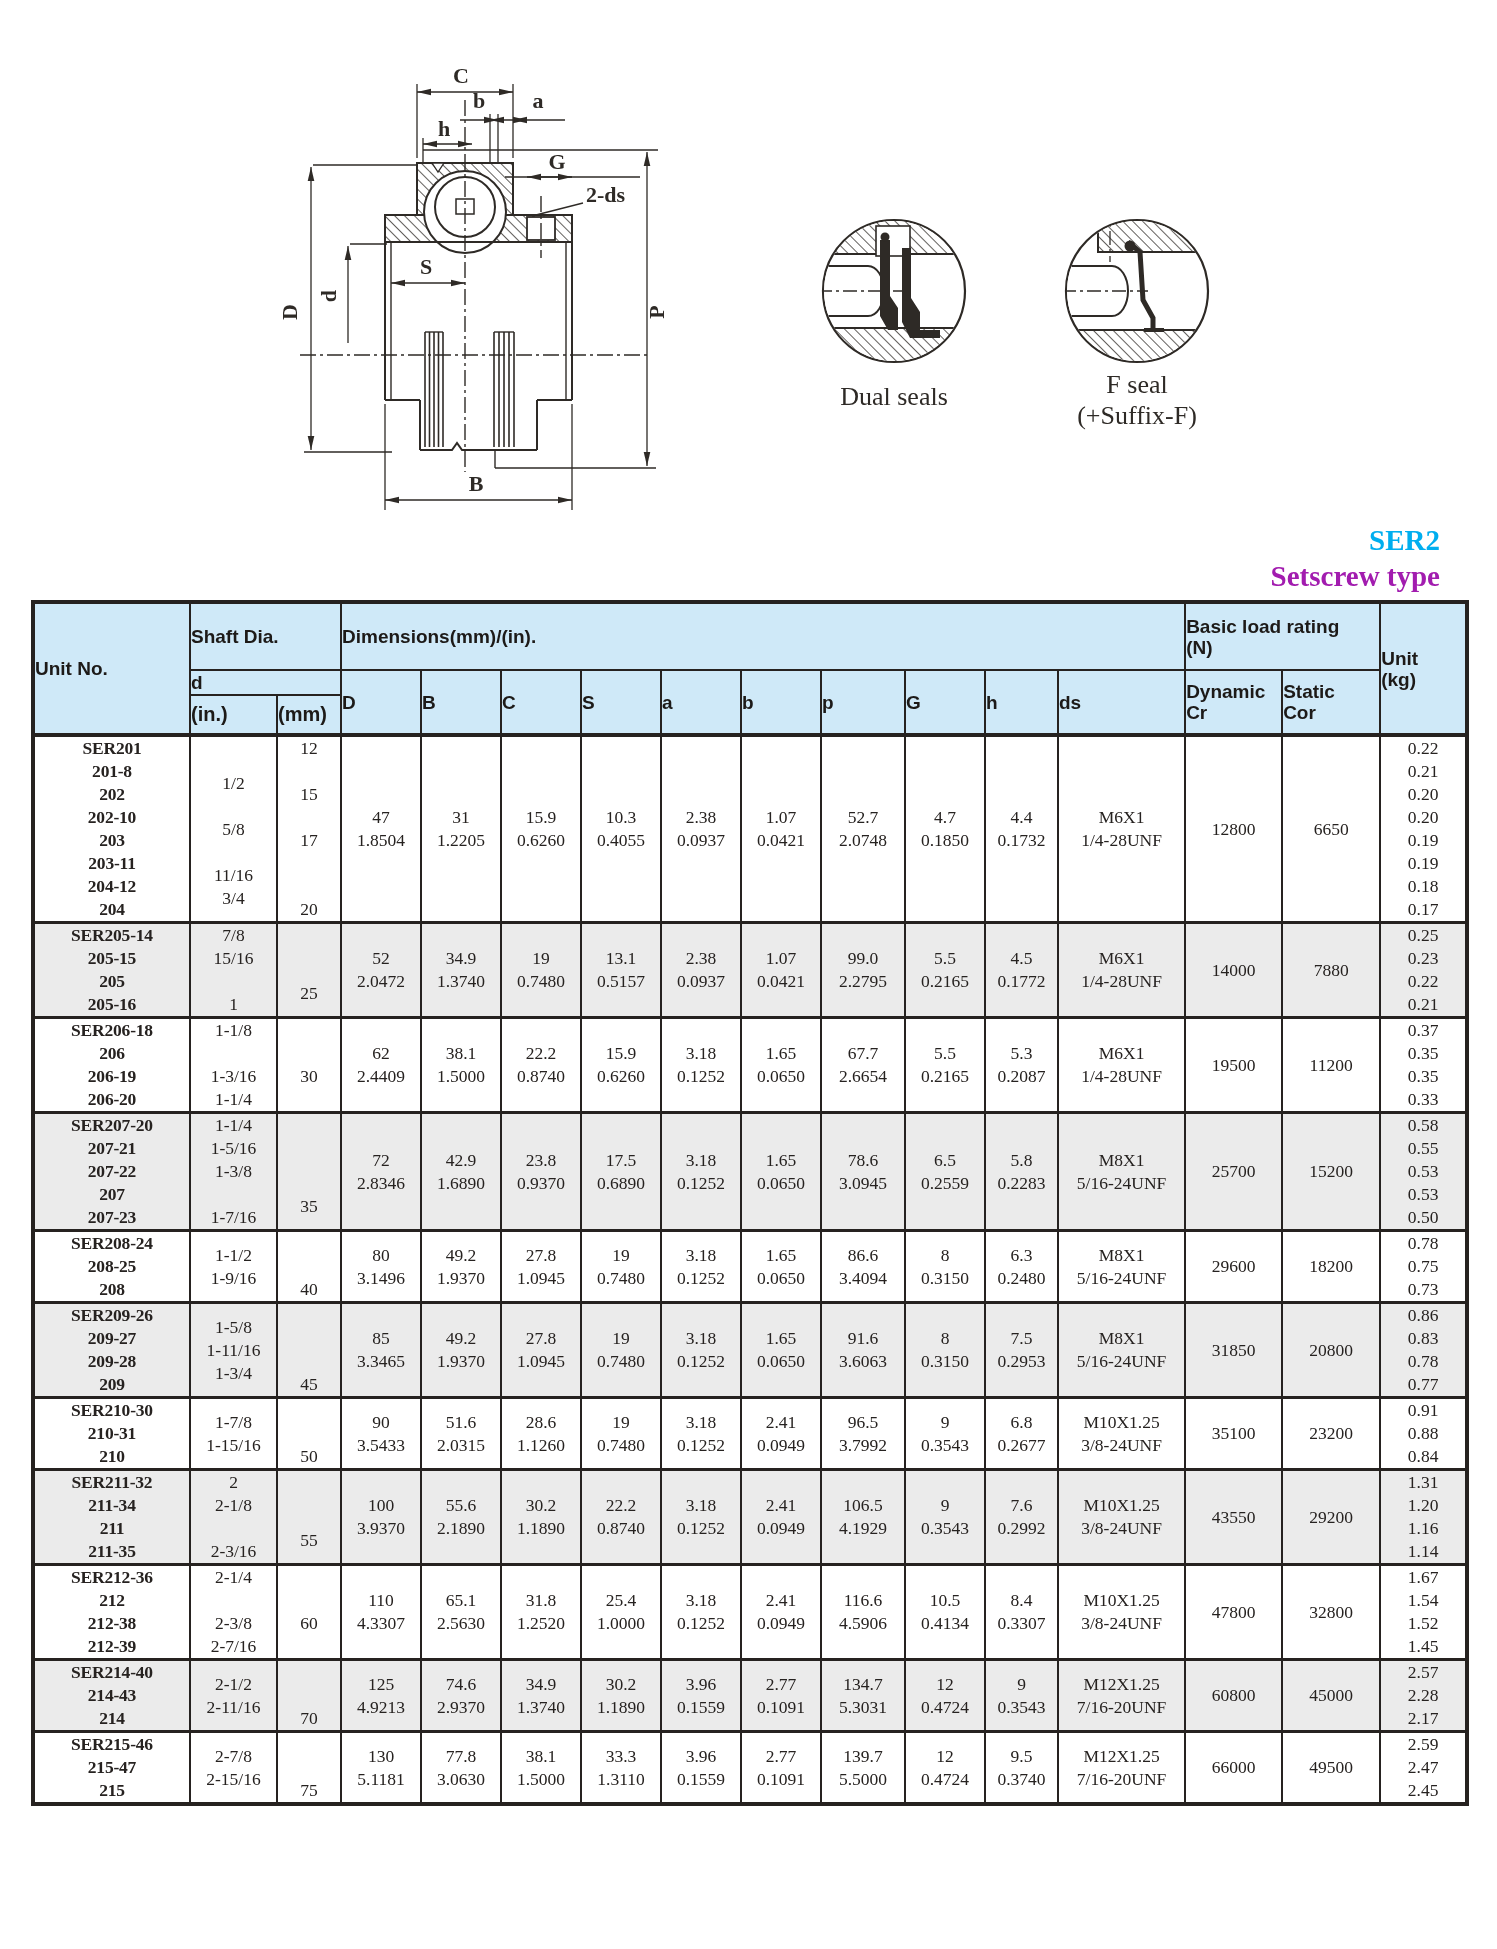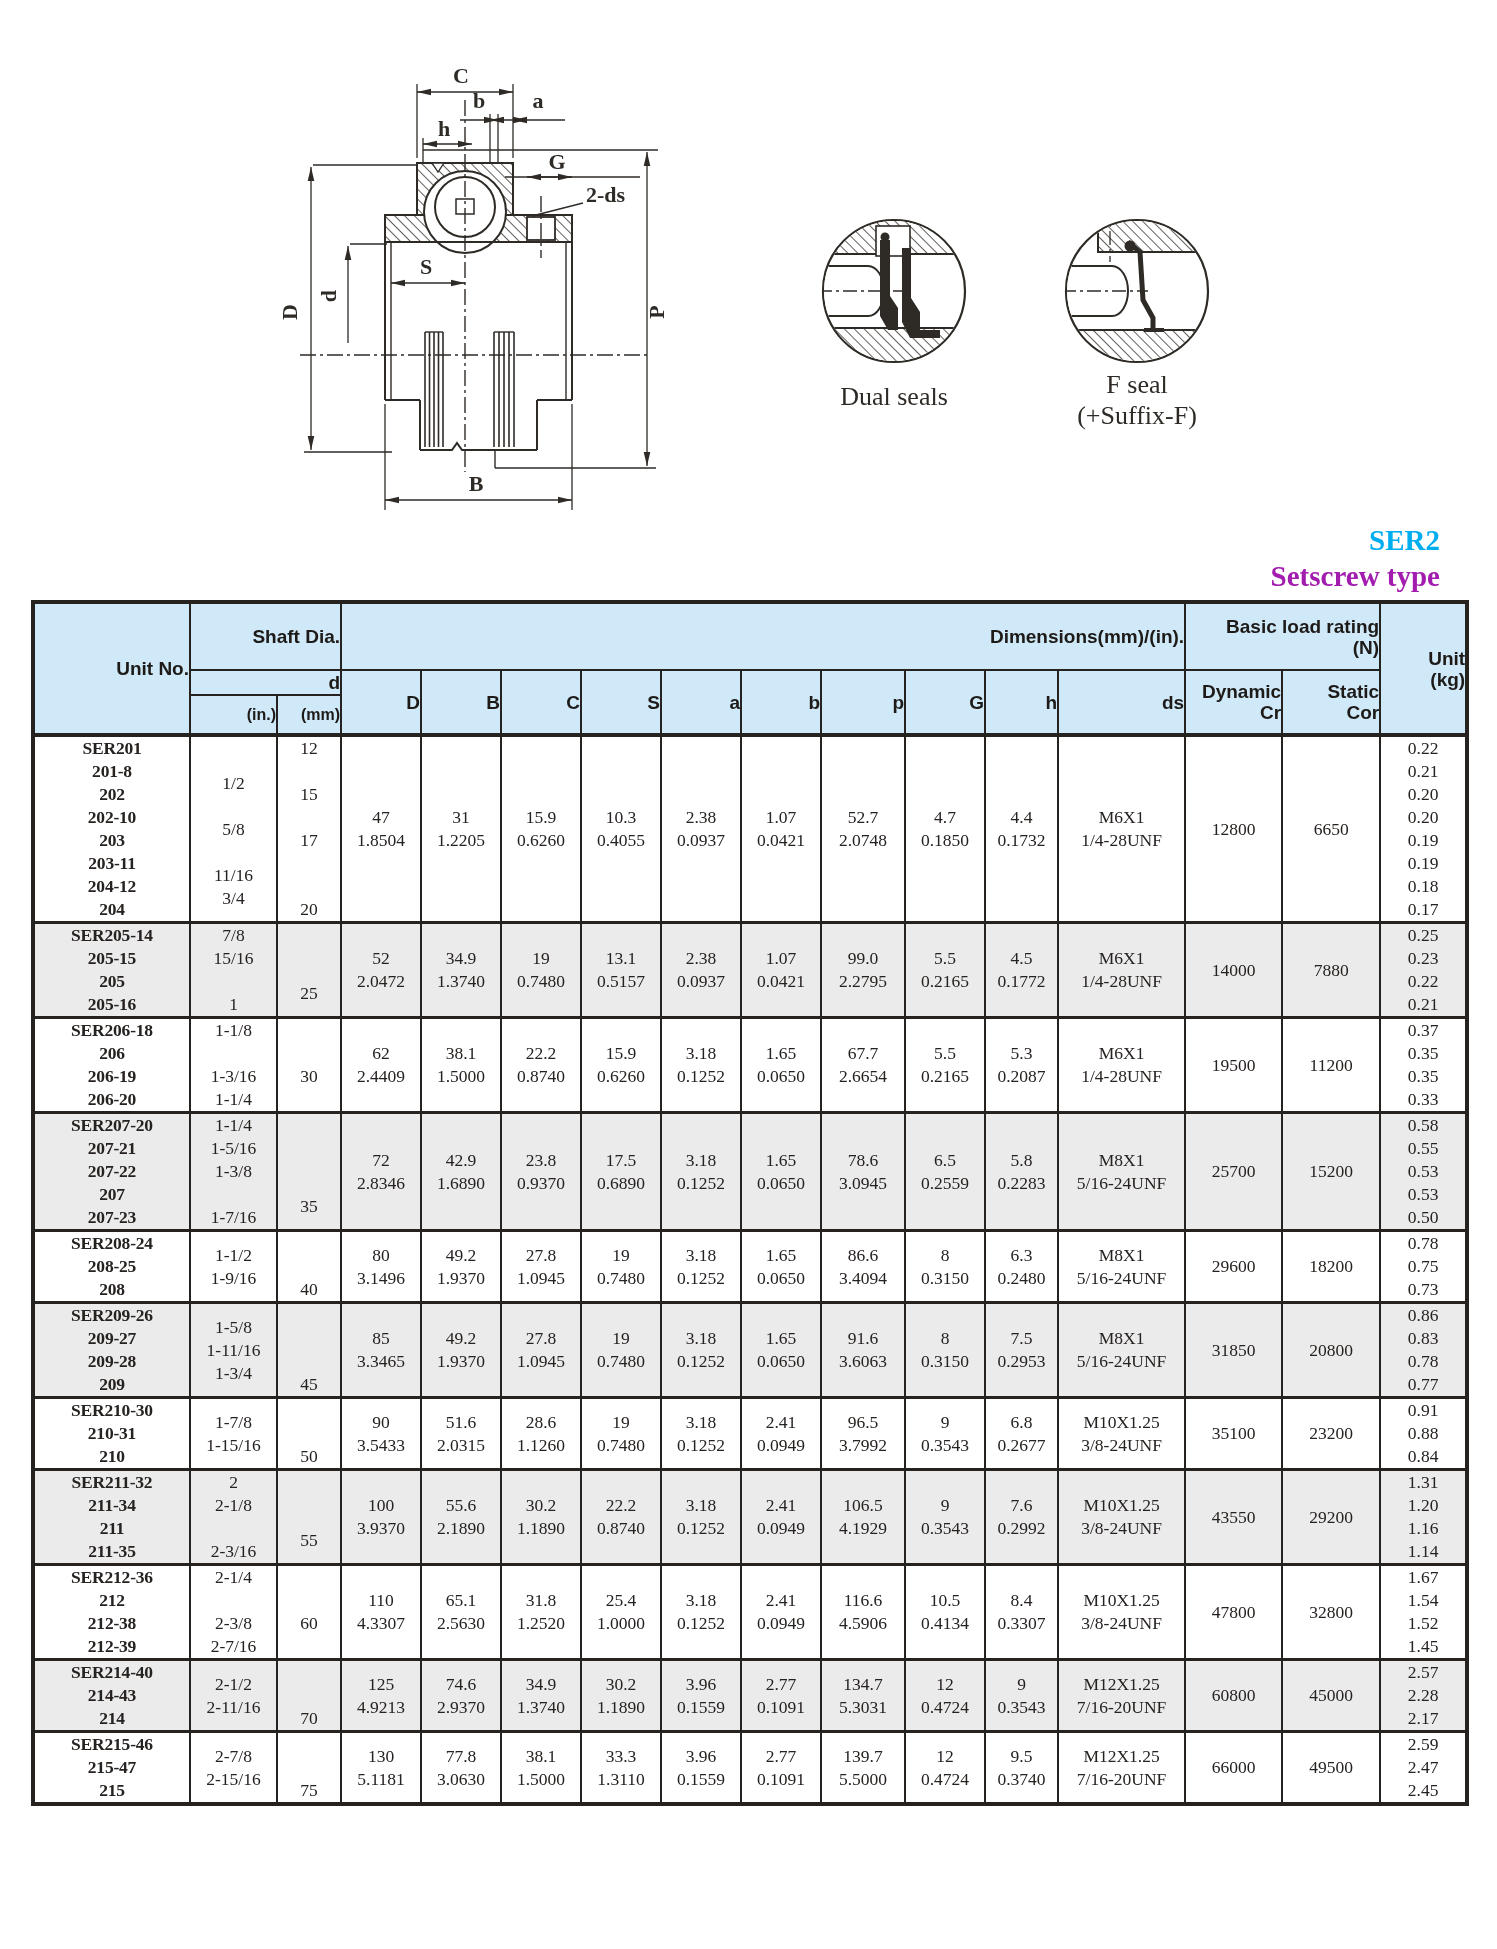--- a/index.html
+++ b/index.html
@@ -21,23 +21,23 @@
   
   #spec-table{
     position:absolute;left:31px;top:600px;width:1434px;
     border-collapse:collapse;table-layout:fixed;
     border:4px solid #262220;
   }
   #spec-table th,#spec-table td{border:2px solid #262220;padding:0;overflow:hidden;}
   #spec-table thead{border-bottom:4px solid #262220;}
   #spec-table thead th{
     background:#cfe9f8;font-weight:700;font-size:19px;line-height:21px;
-    text-align:right;vertical-align:middle;color:#1d1a18;
+    text-align:left;vertical-align:middle;color:#1d1a18;
   }
-  #spec-table thead tr.hC th{font-size:16px;}
+  #spec-table thead tr.hC th{font-size:20px;}
   #spec-table tbody tr{border-top:3.5px solid #262220;}
   #spec-table tbody td{
     font-family:"Liberation Serif",serif;font-size:17.5px;line-height:23px;
     text-align:center;vertical-align:middle;
   }
   #spec-table tbody tr.shaded td{background:#ebebeb;}
   td.unit{
     font-family:"Liberation Sans",sans-serif;font-weight:700;letter-spacing:-0.2px;
     text-align:right;padding:5px 12px 5px 0;vertical-align:top;margin-top:33px;
   }

